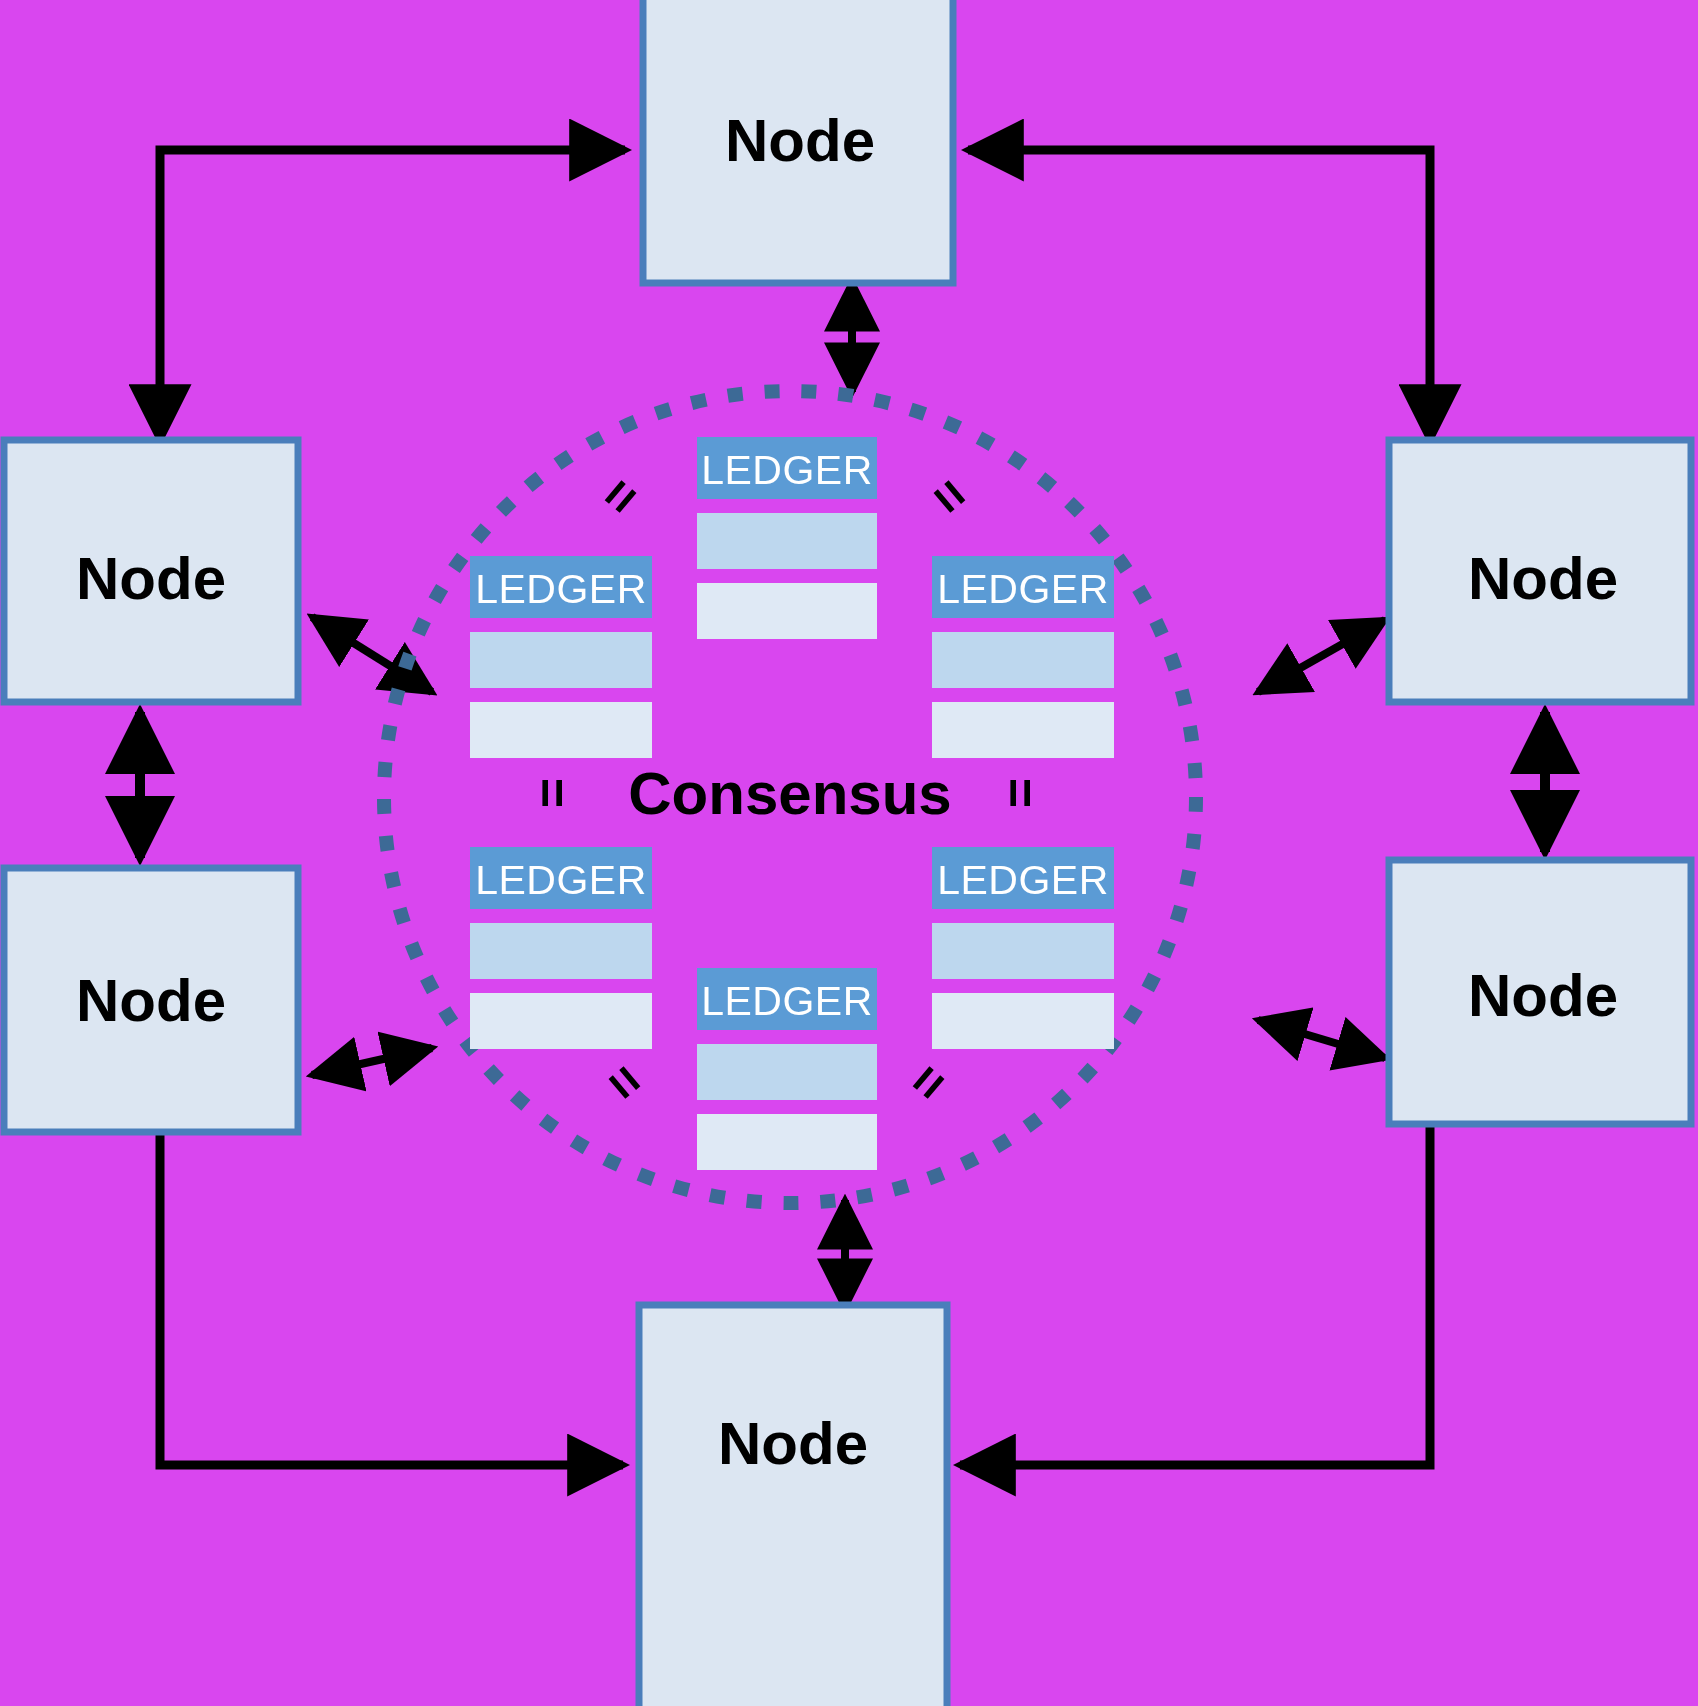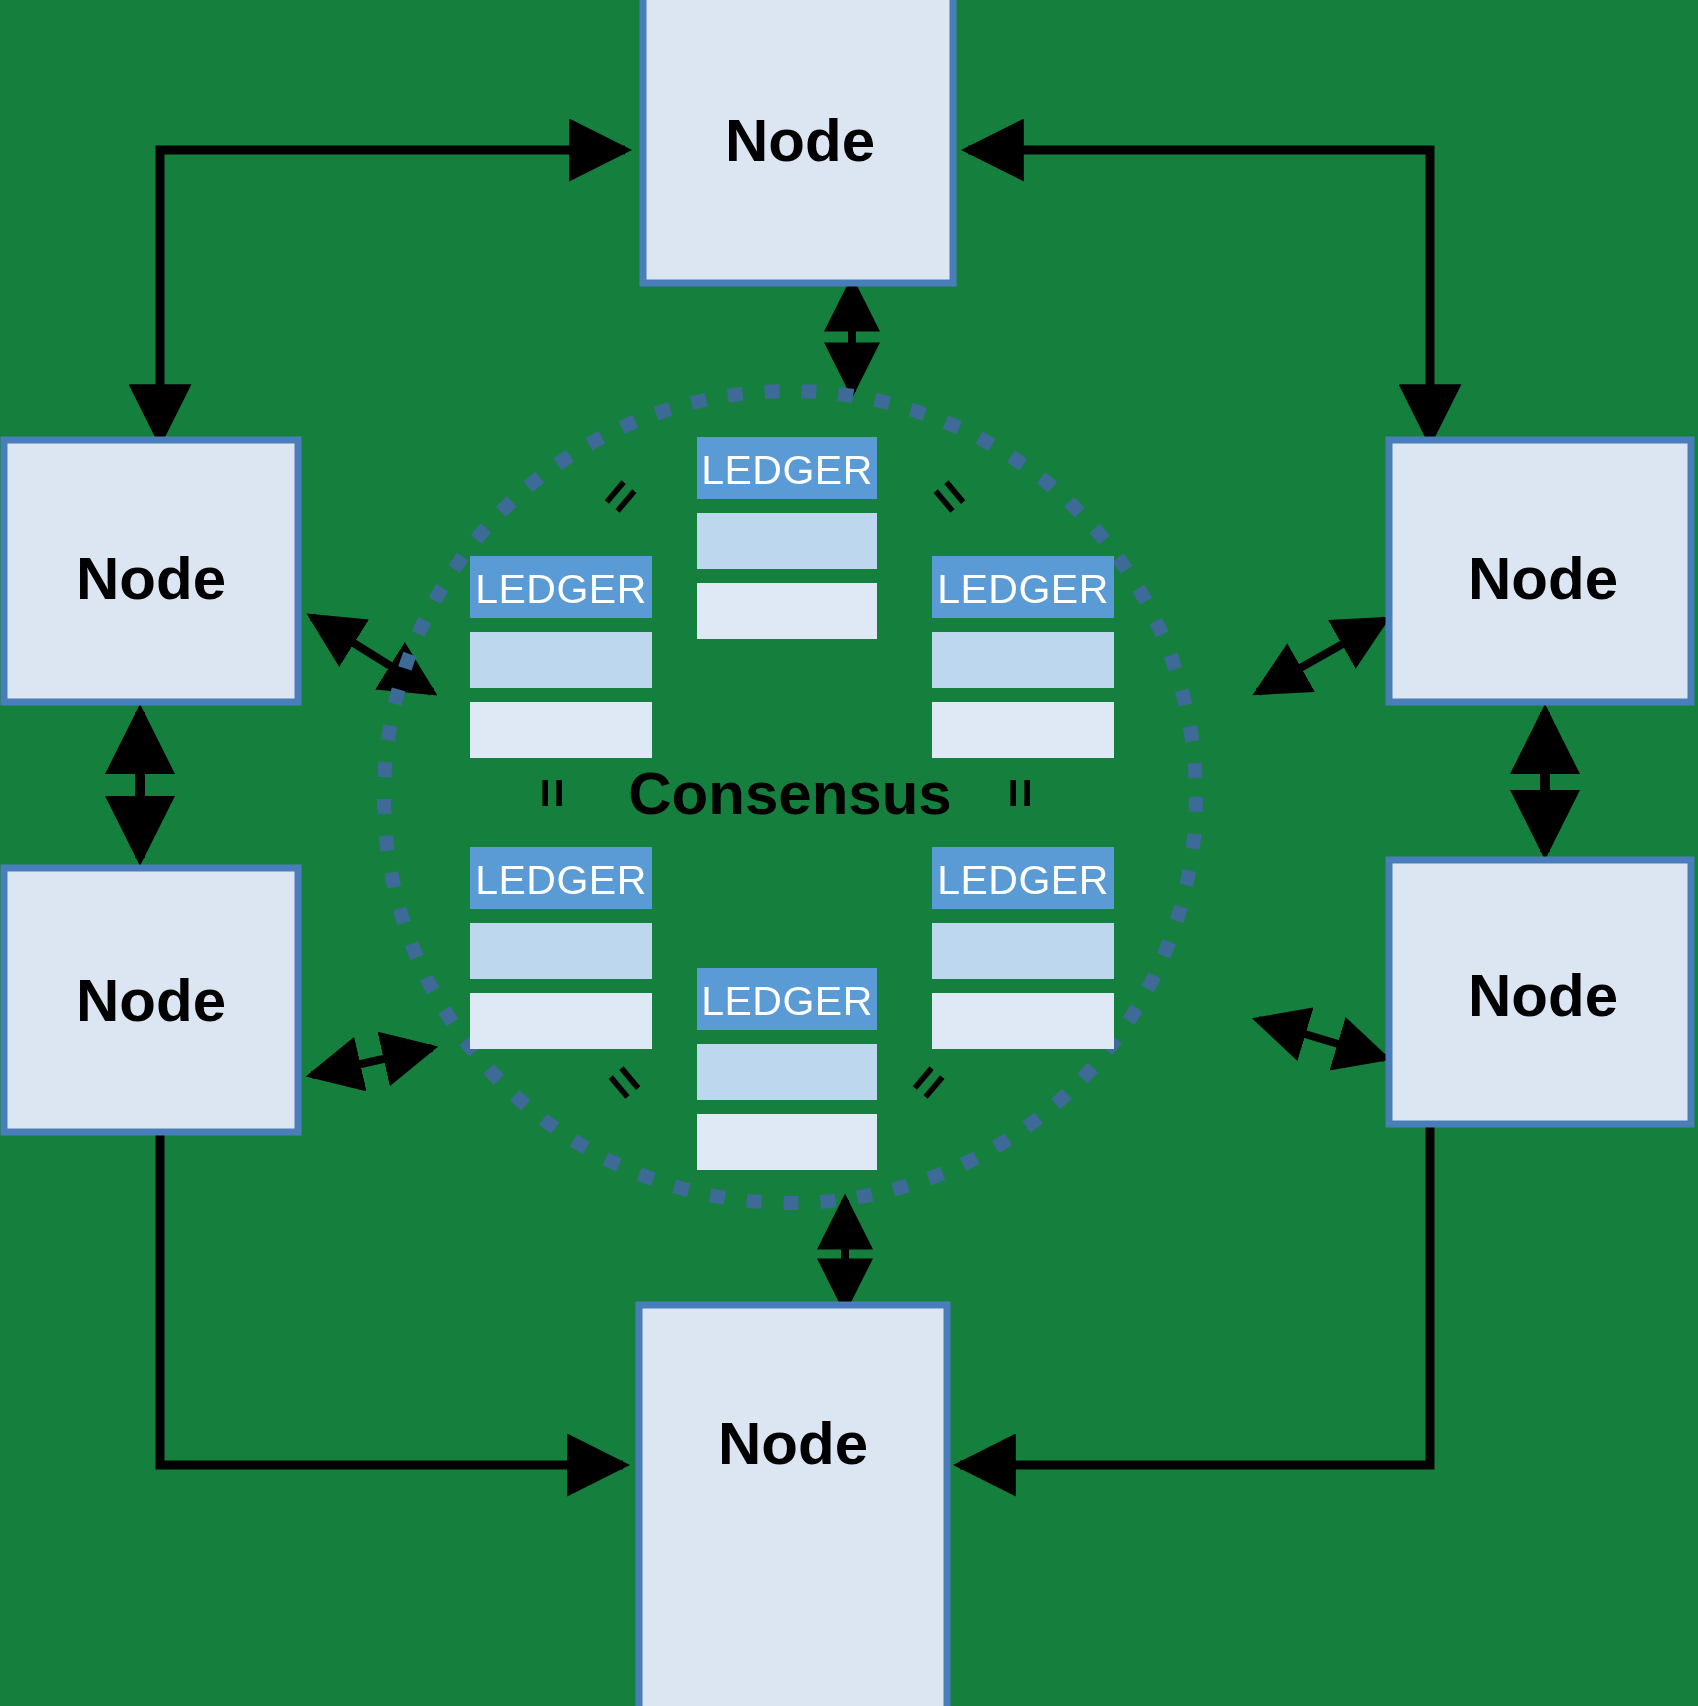--- a/index.html
+++ b/index.html
@@ -10,21 +10,21 @@
   body {
     width: 1698px;
     height: 1706px;
     font-family: "Liberation Sans", sans-serif;
     overflow: hidden;
   }
   #diagram-root {
     position: relative;
     width: 1698px;
     height: 1706px;
-    background: #15803d;
+    background: #d946ef;
   }
   svg.layer {
     position: absolute;
     left: 0;
     top: 0;
     width: 1698px;
     height: 1706px;
   }
   .node-label {
     font-family: "Liberation Sans", sans-serif;

